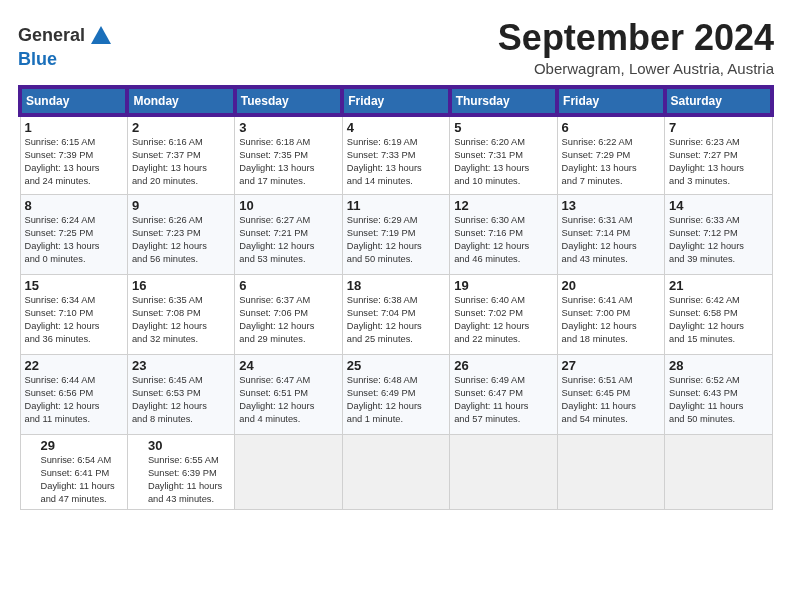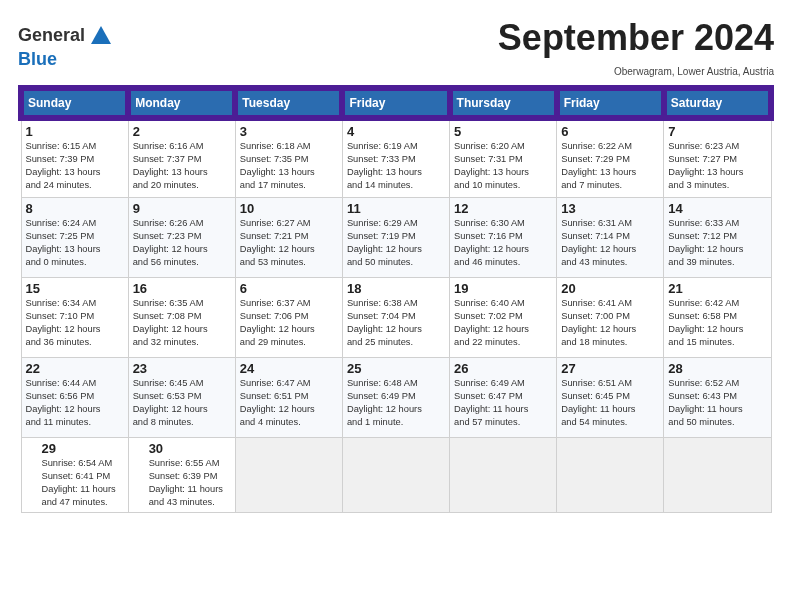--- a/index.html
+++ b/index.html
@@ -40,37 +40,37 @@
     .title-area {
       text-align: right;
     }
     .month-title {
       font-size: 36px;
       font-weight: bold;
       color: #222;
       line-height: 1.1;
     }
     .location {
-      font-size: 10px;
+      font-size: 15px;
       color: #444;
-      margin-top: 8px;
+      margin-top: 2px;
     }
     .calendar-table {
       width: 100%;
       border-collapse: collapse;
       table-layout: fixed;
     }
     .calendar-table th {
       background-color: #2b6cb0;
       color: #fff;
       font-size: 12px;
       font-weight: bold;
       padding: 5px 4px;
       text-align: left;
-      border: 6px solid #4c1d95;
+      border: 4px solid #4c1d95;
     }
     .calendar-table td {
       border: 1px solid #d0d0d0;
       vertical-align: top;
       padding: 3px 4px;
       font-size: 9.5px;
       color: #333;
       background: #fff;
       height: 80px;
     }

